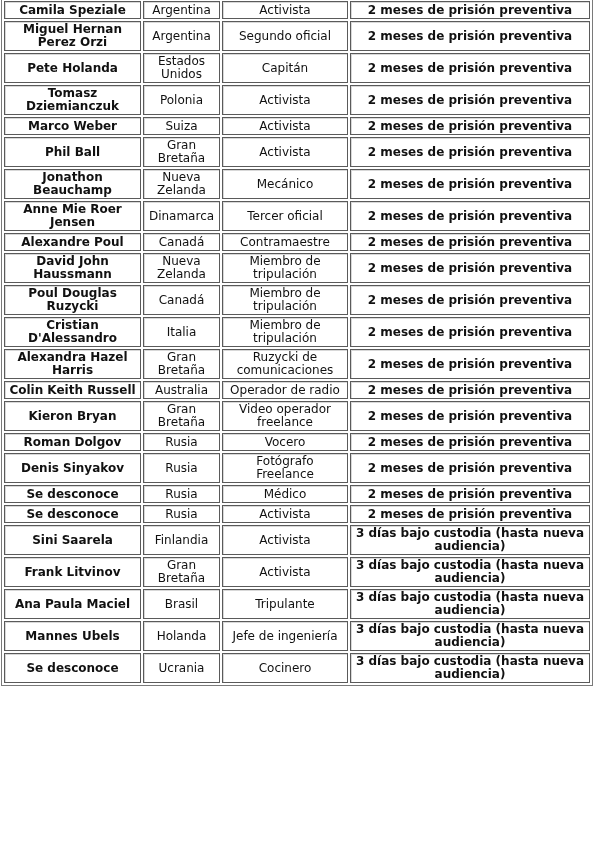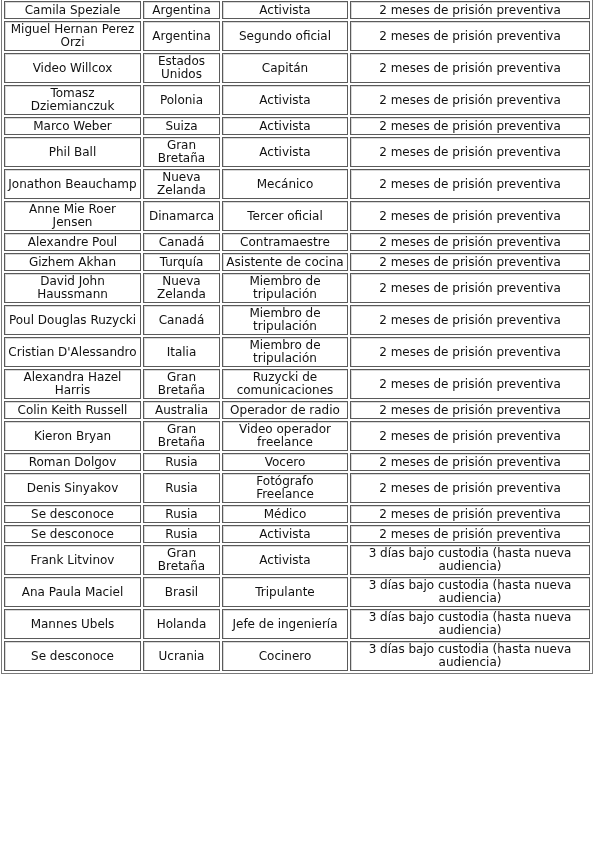--- a/index.html
+++ b/index.html
@@ -16,22 +16,22 @@
     table-layout: fixed;
   }
   table.detainees td {
     border: 1px solid #5a5a5a;
     box-shadow: inset 1px 1px 0 #d8d8d8;
     text-align: center;
     vertical-align: middle;
     padding: 0 3px;
     line-height: 13px;
   }
-  td.name { font-weight: normal; }
-  td.sentence { font-weight: normal; }
+  td.name { font-weight: bold; }
+  td.sentence { font-weight: bold; }
   tr.single td { height: 16px; }
   tr.double td { height: 28px; }
   col.c1 { width: 137px; }
   col.c2 { width: 77px; }
   col.c3 { width: 126px; }
   col.c4 { width: auto; }
 </style>
 </head>
 <body>
 
@@ -49,21 +49,21 @@
         <td class="role">Activista</td>
         <td class="sentence">2 meses de prisión preventiva</td>
       </tr>
       <tr class="double">
         <td class="name">Miguel Hernan Perez Orzi</td>
         <td class="country">Argentina</td>
         <td class="role">Segundo oficial</td>
         <td class="sentence">2 meses de prisión preventiva</td>
       </tr>
       <tr class="double">
-        <td class="name">Video Willcox</td>
+        <td class="name">Pete Holanda</td>
         <td class="country">Estados Unidos</td>
         <td class="role">Capitán</td>
         <td class="sentence">2 meses de prisión preventiva</td>
       </tr>
       <tr class="double">
         <td class="name">Tomasz Dziemianczuk</td>
         <td class="country">Polonia</td>
         <td class="role">Activista</td>
         <td class="sentence">2 meses de prisión preventiva</td>
       </tr>
@@ -88,26 +88,20 @@
       <tr class="double">
         <td class="name">Anne Mie Roer Jensen</td>
         <td class="country">Dinamarca</td>
         <td class="role">Tercer oficial</td>
         <td class="sentence">2 meses de prisión preventiva</td>
       </tr>
       <tr class="single">
         <td class="name">Alexandre Poul</td>
         <td class="country">Canadá</td>
         <td class="role">Contramaestre</td>
-        <td class="sentence">2 meses de prisión preventiva</td>
-      </tr>
-      <tr class="single">
-        <td class="name">Gizhem Akhan</td>
-        <td class="country">Turquía</td>
-        <td class="role">Asistente de cocina</td>
         <td class="sentence">2 meses de prisión preventiva</td>
       </tr>
       <tr class="double">
         <td class="name">David John Haussmann</td>
         <td class="country">Nueva Zelanda</td>
         <td class="role">Miembro de tripulación</td>
         <td class="sentence">2 meses de prisión preventiva</td>
       </tr>
       <tr class="double">
         <td class="name">Poul Douglas Ruzycki</td>
@@ -157,20 +151,26 @@
         <td class="role">Médico</td>
         <td class="sentence">2 meses de prisión preventiva</td>
       </tr>
       <tr class="single">
         <td class="name">Se desconoce</td>
         <td class="country">Rusia</td>
         <td class="role">Activista</td>
         <td class="sentence">2 meses de prisión preventiva</td>
       </tr>
       <tr class="double">
+        <td class="name">Sini Saarela</td>
+        <td class="country">Finlandia</td>
+        <td class="role">Activista</td>
+        <td class="sentence">3 días bajo custodia (hasta nueva audiencia)</td>
+      </tr>
+      <tr class="double">
         <td class="name">Frank Litvinov</td>
         <td class="country">Gran Bretaña</td>
         <td class="role">Activista</td>
         <td class="sentence">3 días bajo custodia (hasta nueva audiencia)</td>
       </tr>
       <tr class="double">
         <td class="name">Ana Paula Maciel</td>
         <td class="country">Brasil</td>
         <td class="role">Tripulante</td>
         <td class="sentence">3 días bajo custodia (hasta nueva audiencia)</td>

